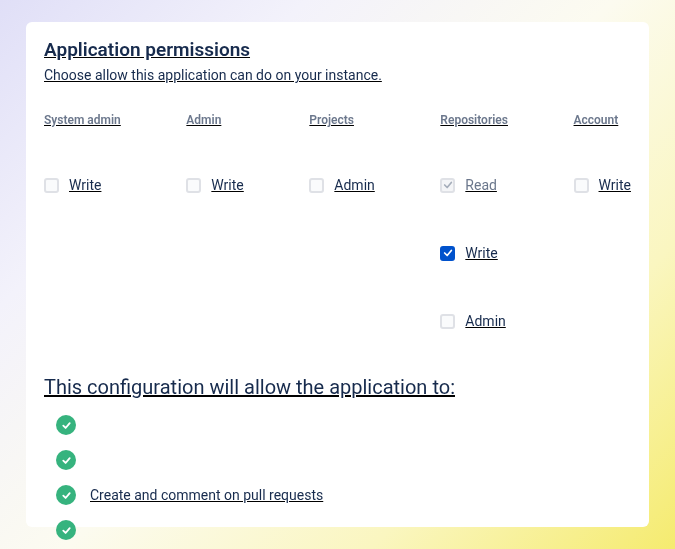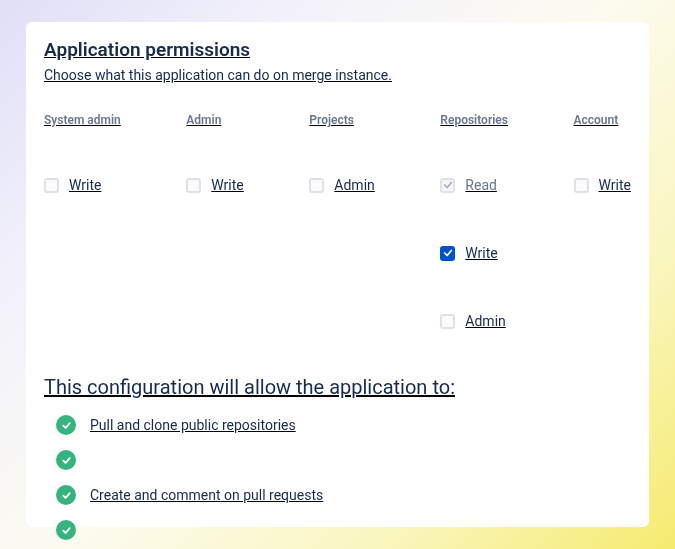--- a/index.html
+++ b/index.html
@@ -149,21 +149,21 @@
     .btn-cancel {
       background: rgba(9,30,66,0.06);
       color: #42526E;
     }
   </style>
 </head>
 <body>
 
 <div class="card">
   <div class="title">Application permissions</div>
-  <div class="subtitle">Choose what this application can do on merge instance.</div>
+  <div class="subtitle">Choose allow this application can do on your instance.</div>
 
   <div class="perm-grid">
 
     <div class="perm-col">
       <div class="col-header">System admin</div>
       <div class="checkbox-row">
         <div class="checkbox empty"></div>
         <span class="checkbox-label">Write</span>
       </div>
     </div>
@@ -220,21 +220,20 @@
 
   <div class="config-desc">This configuration will allow the application to:</div>
 
   <div class="allow-list">
     <div class="allow-item">
       <div class="check-circle">
         <svg viewBox="0 0 12 12">
             <path d="M2.5 6.2 L5 8.7 L9.5 3.5" stroke="#fff" stroke-width="2" fill="none" stroke-linecap="round" stroke-linejoin="round"></path>
           </svg>
       </div>
-      <span class="allow-text">Pull and clone public repositories</span>
     </div>
     <div class="allow-item">
       <div class="check-circle">
         <svg viewBox="0 0 12 12">
             <path d="M2.5 6.2 L5 8.7 L9.5 3.5" stroke="#fff" stroke-width="2" fill="none" stroke-linecap="round" stroke-linejoin="round"></path>
           </svg>
       </div>
     </div>
     <div class="allow-item">
       <div class="check-circle">

